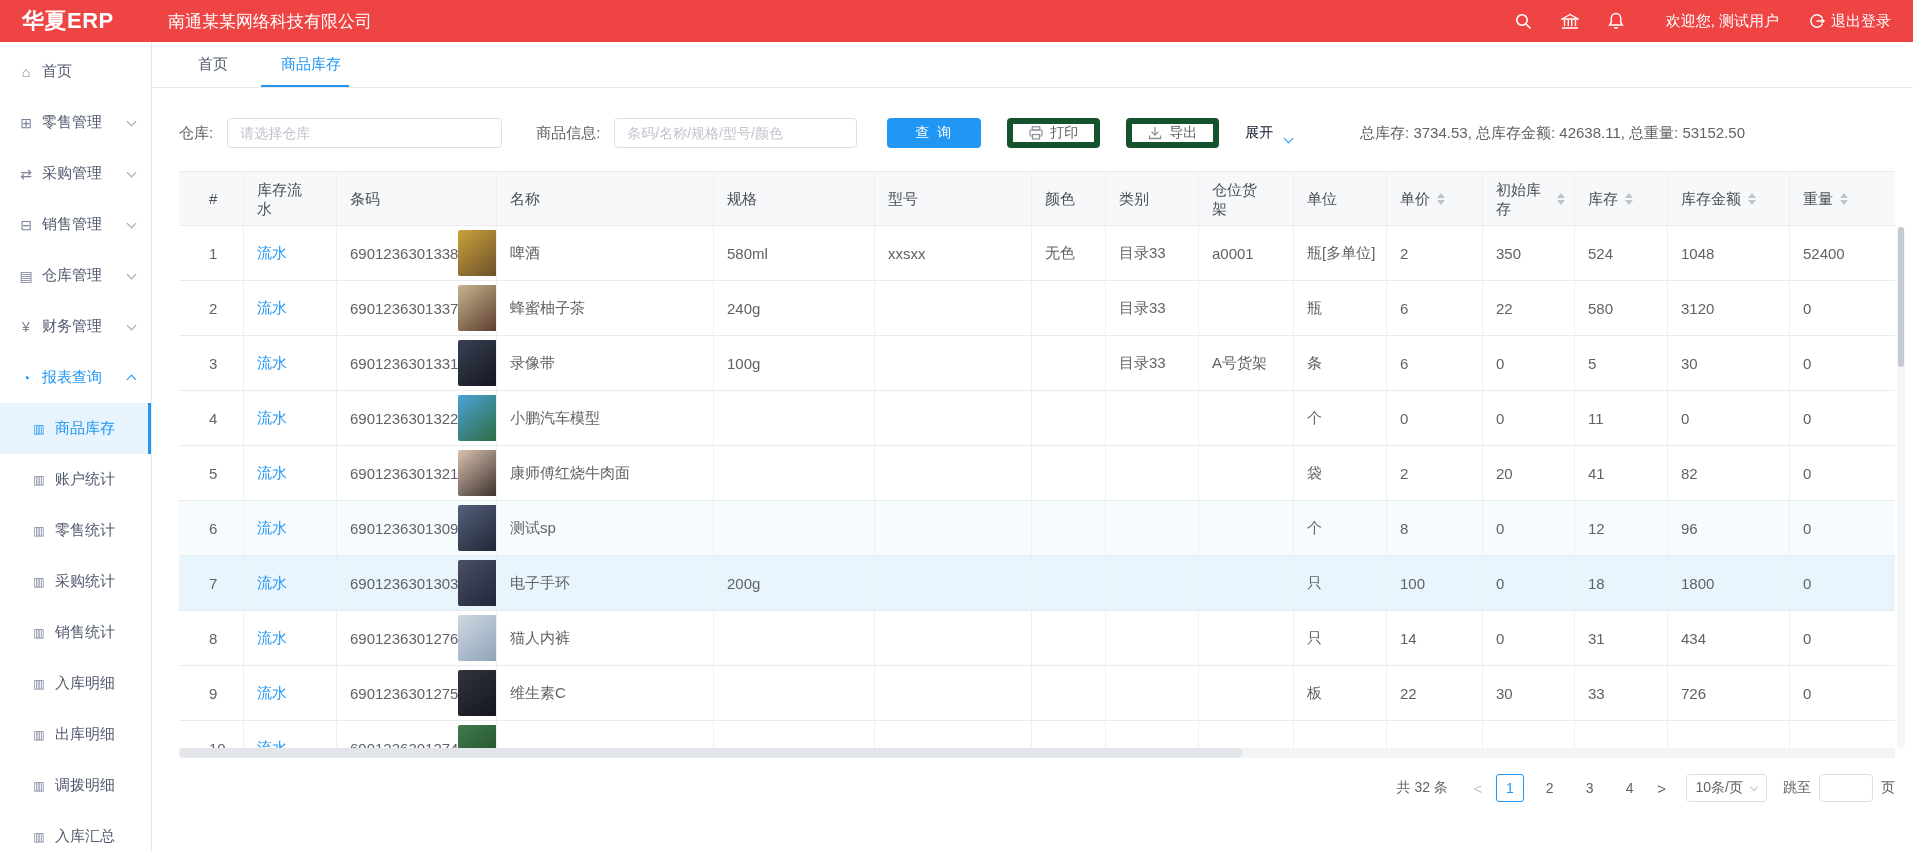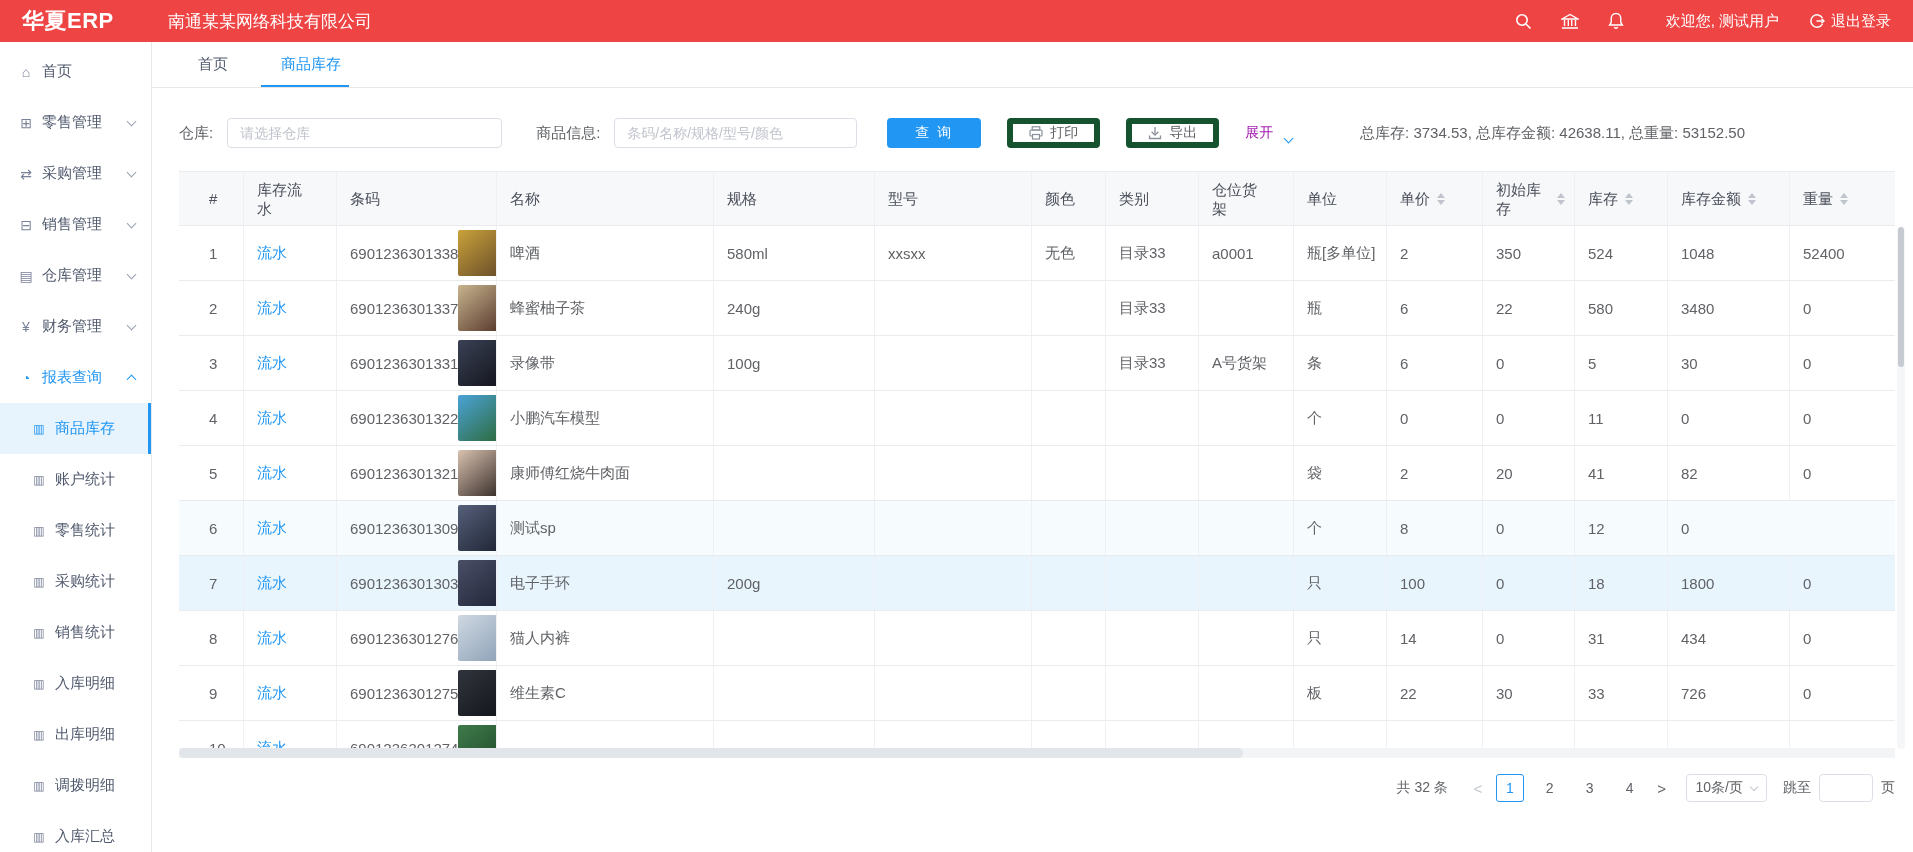--- a/index.html
+++ b/index.html
@@ -48,21 +48,21 @@
   
   .filterrow { display:flex; align-items:center; height:30px; margin-bottom:23px; width:1716px; }
   .flabel { font-size:15px; color:#606266; margin-right:14px; white-space:nowrap; }
   .finput { height:30px; border:1px solid #dcdfe6; border-radius:4px; padding:0 12px; font-size:14px; color:#606266; outline:none; font-family:"Liberation Sans", sans-serif; }
   .finput::placeholder { color:#c0c4cc; }
   .w1 { width:275px; margin-right:34px; }
   .w2 { width:243px; margin-right:30px; }
   .btn { height:30px; border:6px solid #14532d; background:#fff; border-radius:4px; font-size:14px; color:#606266; padding:0 16px; margin-right:26px; cursor:pointer; display:inline-flex; align-items:center; gap:7px; font-family:"Liberation Sans", sans-serif; }
   .btn.primary { background:#2196f3; border-color:#2196f3; color:#fff; padding:0 22px; letter-spacing:2px; }
   .btn svg { display:block; }
-  .expand { color:#a21caf; font-size:14px; cursor:pointer; display:inline-flex; align-items:flex-end; gap:12px; white-space:nowrap; }
+  .expand { color:#0f172a; font-size:14px; cursor:pointer; display:inline-flex; align-items:flex-end; gap:12px; white-space:nowrap; }
   .chev-d-blue { display:inline-block; width:7px; height:7px; border-right:1.4px solid #2196f3; border-bottom:1.4px solid #2196f3; transform:rotate(45deg); margin-top:-3px; }
   .stats { margin-left:auto; margin-right:150px; font-size:15px; color:#606266; white-space:nowrap; }
 
   
   .tablewrap { width:1726px; position:relative; }
   .thead { display:flex; width:1716px; height:55px; background:#f7f8fa; border-top:1px solid #e9ebee; border-bottom:1px solid #e9ebee; }
   .hcell { display:flex; align-items:center; padding-left:13px; font-size:15px; color:#4a4f5a; border-right:1px solid #eef0f3; cursor:pointer; }
   .hcell:last-child { border-right:none; }
   .htext { line-height:19px; max-width:calc(100% - 24px); }
   .carets { display:none; flex-direction:column; gap:2px; margin-left:7px; }
@@ -436,21 +436,21 @@
                 <div class="cell c3">蜂蜜柚子茶</div>
                 <div class="cell c4">240g</div>
                 <div class="cell c5"></div>
                 <div class="cell c6"></div>
                 <div class="cell c7">目录33</div>
                 <div class="cell c8"></div>
                 <div class="cell c9">瓶</div>
                 <div class="cell c10">6</div>
                 <div class="cell c11">22</div>
                 <div class="cell c12">580</div>
-                <div class="cell c13">3480</div>
+                <div class="cell c13">3120</div>
                 <div class="cell c14">0</div>
               </div>
 
               <div class="trow">
                 <div class="cell c0">3</div>
                 <div class="cell c1">
                   <a class="flow">流水</a>
                 </div>
                 <div class="cell c2">
                   <span class="bc">6901236301331</span>
@@ -528,20 +528,21 @@
                 <div class="cell c3">测试sp</div>
                 <div class="cell c4"></div>
                 <div class="cell c5"></div>
                 <div class="cell c6"></div>
                 <div class="cell c7"></div>
                 <div class="cell c8"></div>
                 <div class="cell c9">个</div>
                 <div class="cell c10">8</div>
                 <div class="cell c11">0</div>
                 <div class="cell c12">12</div>
+                <div class="cell c13">96</div>
                 <div class="cell c14">0</div>
               </div>
 
               <div class="trow hl-strong">
                 <div class="cell c0">7</div>
                 <div class="cell c1">
                   <a class="flow">流水</a>
                 </div>
                 <div class="cell c2">
                   <span class="bc">6901236301303</span>

